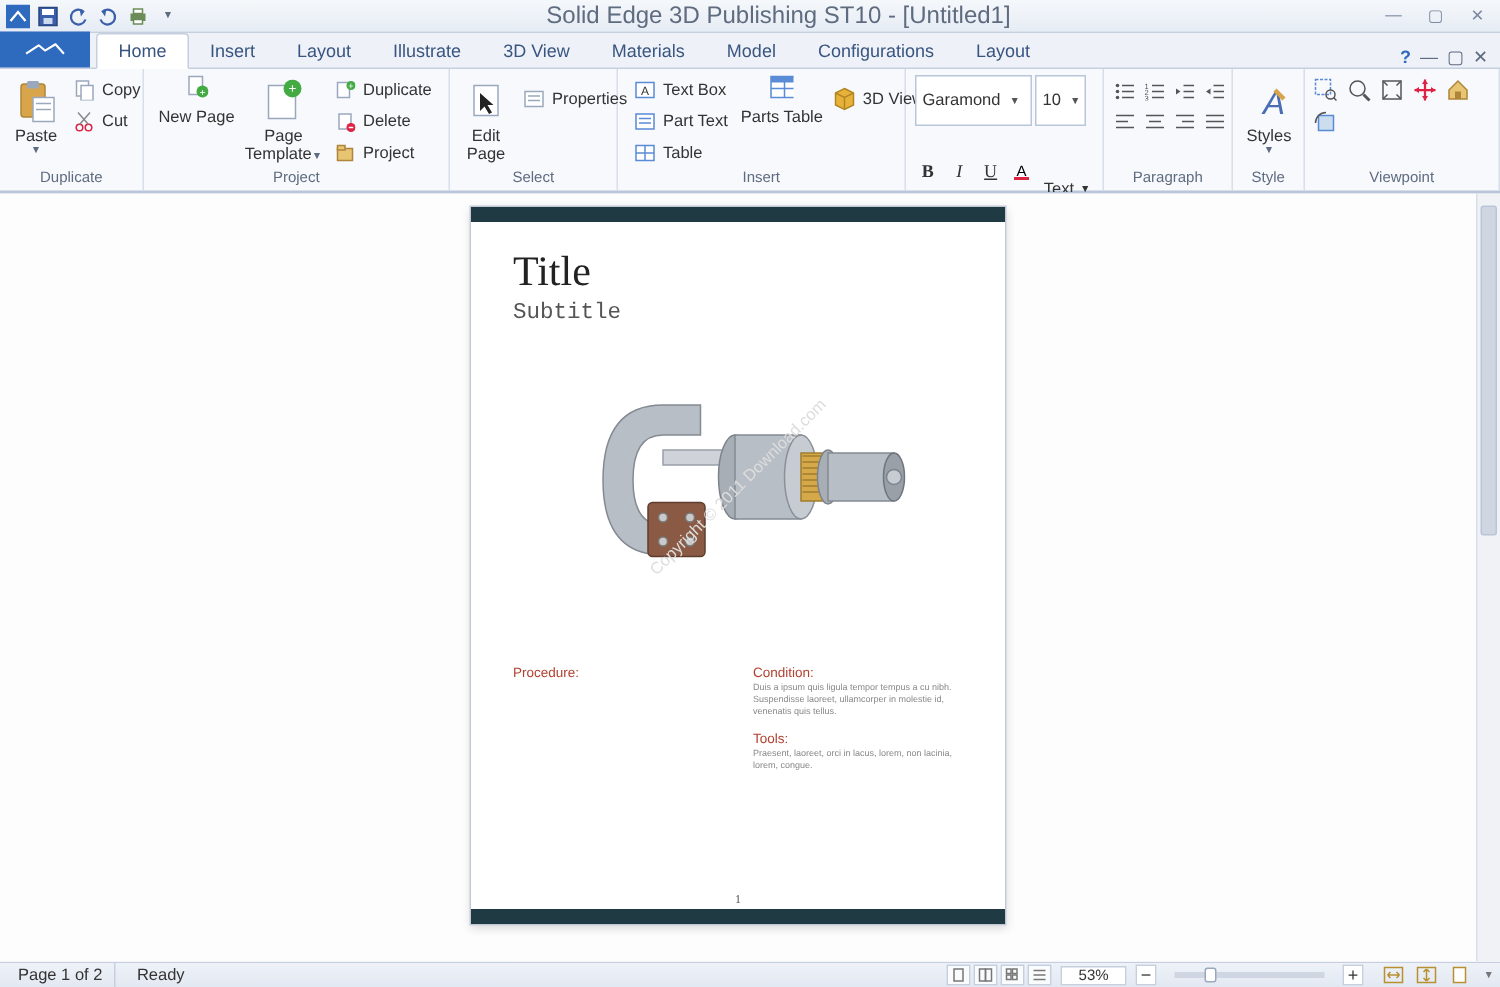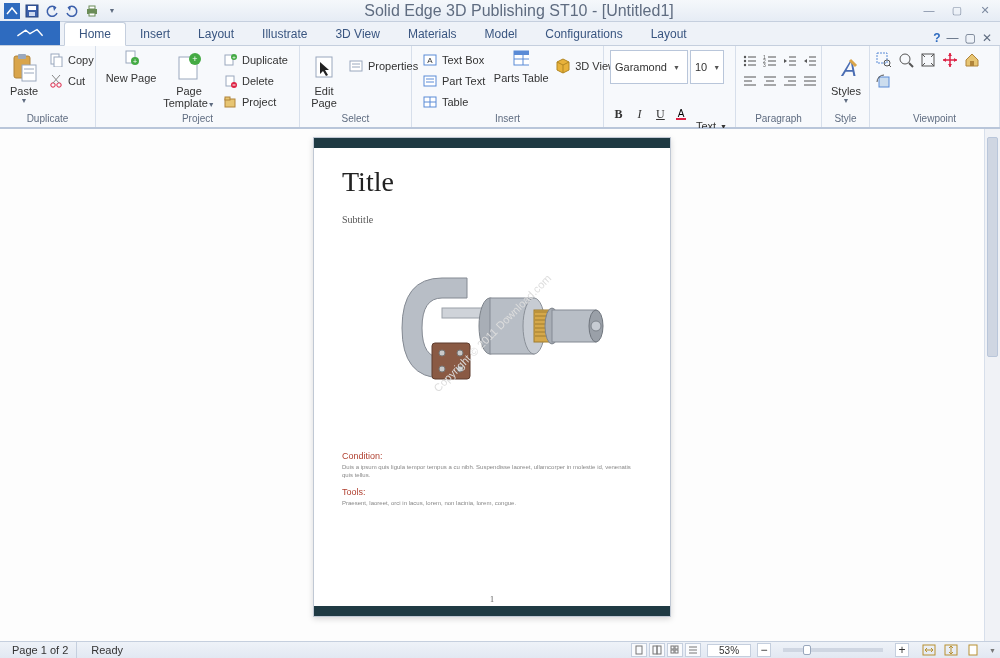--- a/index.html
+++ b/index.html
@@ -49,21 +49,21 @@
   .canvas { position: absolute; inset: 0 16px 0 0; background: #fdfdfd; display: flex; justify-content: center; padding-top: 8px; }
   .vscroll { position: absolute; top: 0; right: 0; width: 16px; height: 100%; background: #f0f2f6; border-left: 1px solid #d7dfeb; }
   .vscroll .thumb { position: absolute; left: 2px; right: 2px; top: 8px; height: 220px; background: #cfd6e2; border: 1px solid #b9c6da; border-radius: 2px; }
 
   .page { width: 358px; height: 480px; background: #fff; border: 1px solid #c0c8d4; box-shadow: 0 2px 6px rgba(0,0,0,0.15); position: relative; }
   .page .band { position: absolute; left: 0; right: 0; height: 10px; background: #1f3a43; }
   .page .band.top { top: 0; }
   .page .band.bot { bottom: 0; }
   .page .content { position: absolute; left: 28px; right: 28px; top: 28px; bottom: 20px; }
   .doc-title { font-family: Garamond, "Times New Roman", serif; font-size: 28px; color: #222; }
-  .doc-sub { font-family: Liberation Serif, serif; font-size: 10px; color: #555; margin-top: 16px; }
+  .doc-sub { font-family: Liberation Mono, monospace; font-size: 15px; color: #555; margin-top: 2px; }
   .model { width: 100%; height: 200px; display: flex; align-items: center; justify-content: center; margin-top: 8px; position: relative; }
   .watermark { position: absolute; font-size: 11px; color: #ddd; transform: rotate(-45deg); pointer-events: none; }
   .fields { display: flex; gap: 20px; margin-top: 18px; font-family: Garamond, serif; }
   .fields .col { flex: 1; }
   .fld-h { color: #b04030; font-size: 9px; margin-bottom: 2px; }
   .fld-t { color: #888; font-size: 6px; line-height: 8px; }
   .pagenum { position: absolute; bottom: 12px; left: 0; right: 0; text-align: center; font-size: 8px; font-family: Garamond, serif; color: #555; }
 
   
   .statusbar { height: 17px; background: linear-gradient(#eef2f8,#e2e8f2); border-top: 1px solid #c5cfde; display: flex; align-items: center; font-size: 11px; padding: 0 4px; gap: 6px; }
@@ -535,20 +535,23 @@
               <line x1="163" y1="88" x2="177" y2="88" stroke="#a07c2e"></line>
 
             <ellipse cx="180" cy="78" rx="7" ry="18" fill="#a8aeb6" stroke="#7d838b"></ellipse>
             <rect x="180" y="62" width="44" height="32" fill="#b8bec6" stroke="#848a93"></rect>
             <ellipse cx="224" cy="78" rx="7" ry="16" fill="#9aa0a8" stroke="#6f757d"></ellipse>
             <circle cx="224" cy="78" r="5" fill="#c7ccd3" stroke="#7d838b"></circle>
           </svg>
         </div>
         <div class="fields">
           <div class="col">
+            <div class="fld-h">Procedure:</div>
+          </div>
+          <div class="col">
             <div class="fld-h">Condition:</div>
             <div class="fld-t">Duis a ipsum quis ligula tempor tempus a cu nibh. Suspendisse laoreet, ullamcorper in molestie id, venenatis quis tellus.</div>
             <div class="fld-h" style="margin-top:8px;">Tools:</div>
             <div class="fld-t">Praesent, laoreet, orci in lacus, lorem, non lacinia, lorem, congue.</div>
           </div>
         </div>
       </div>
       <div class="pagenum">1</div>
     </div>
   </div>

